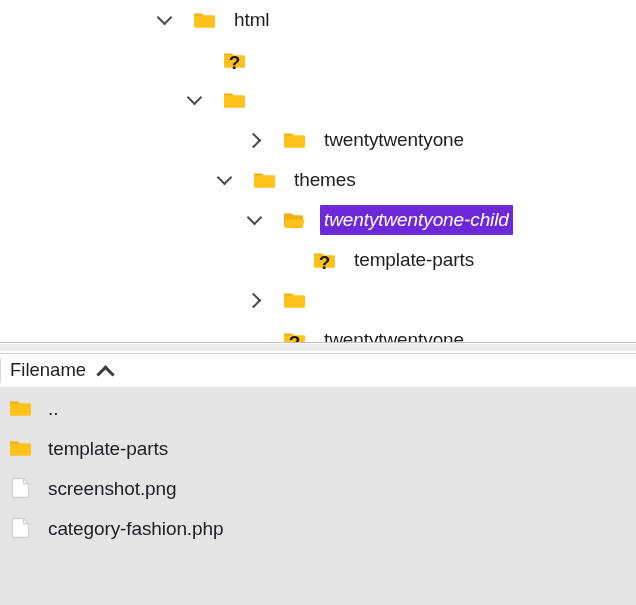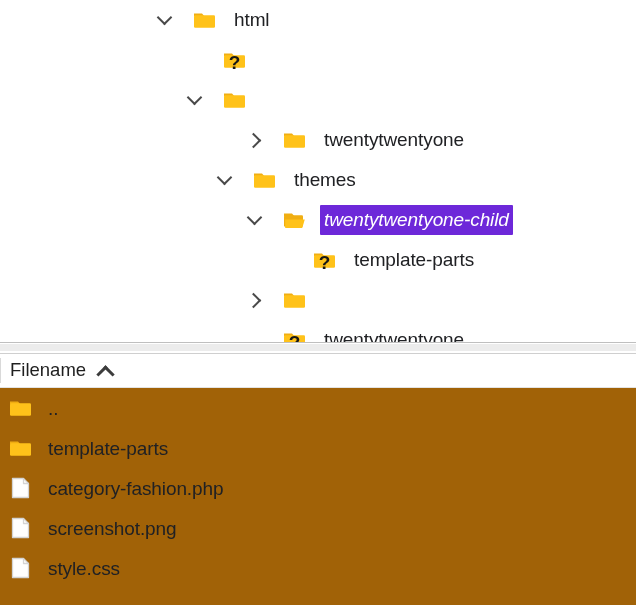--- a/index.html
+++ b/index.html
@@ -98,21 +98,21 @@
     content: "";
     position: absolute;
     left: 0; right: 0; top: 1px;
     height: 7px;
     background: #ececec;
   }
 
   
   #list-panel {
     height: 251px;
-    background: #a16207;
+    background: #e5e5e5;
     position: relative;
     overflow: hidden;
   }
   #list-header {
     height: 34px;
     display: flex;
     align-items: center;
     border-bottom: 1px solid #e3e3e3;
     background: #ffffff;
     position: relative;
@@ -311,34 +311,25 @@
         </span>
         <span class="list-label">template-parts</span>
       </div>
       <div class="list-row">
         <span class="icon">
           <svg width="26" height="26" viewBox="0 0 26 26">
             <path d="M4.5 3.5 h11 l5 5 v14 a0 0 0 0 1 0 0 h-16 Z" fill="#FFFFFF" stroke="#D4D4D4" stroke-width="1.3" stroke-linejoin="round"></path>
             <path d="M15.5 3.5 v5 h5" fill="none" stroke="#D4D4D4" stroke-width="1.3" stroke-linejoin="round"></path>
           </svg>
         </span>
-        <span class="list-label">category-fashion.php</span>
-      </div>
-      <div class="list-row">
-        <span class="icon">
-          <svg width="26" height="26" viewBox="0 0 26 26">
-            <path d="M4.5 3.5 h11 l5 5 v14 a0 0 0 0 1 0 0 h-16 Z" fill="#FFFFFF" stroke="#D4D4D4" stroke-width="1.3" stroke-linejoin="round"></path>
-            <path d="M15.5 3.5 v5 h5" fill="none" stroke="#D4D4D4" stroke-width="1.3" stroke-linejoin="round"></path>
-          </svg>
-        </span>
         <span class="list-label">screenshot.png</span>
       </div>
       <div class="list-row">
         <span class="icon">
           <svg width="26" height="26" viewBox="0 0 26 26">
             <path d="M4.5 3.5 h11 l5 5 v14 a0 0 0 0 1 0 0 h-16 Z" fill="#FFFFFF" stroke="#D4D4D4" stroke-width="1.3" stroke-linejoin="round"></path>
             <path d="M15.5 3.5 v5 h5" fill="none" stroke="#D4D4D4" stroke-width="1.3" stroke-linejoin="round"></path>
           </svg>
         </span>
-        <span class="list-label">style.css</span>
+        <span class="list-label">category-fashion.php</span>
       </div>
     </div>
 </div>
 
 </body></html>

